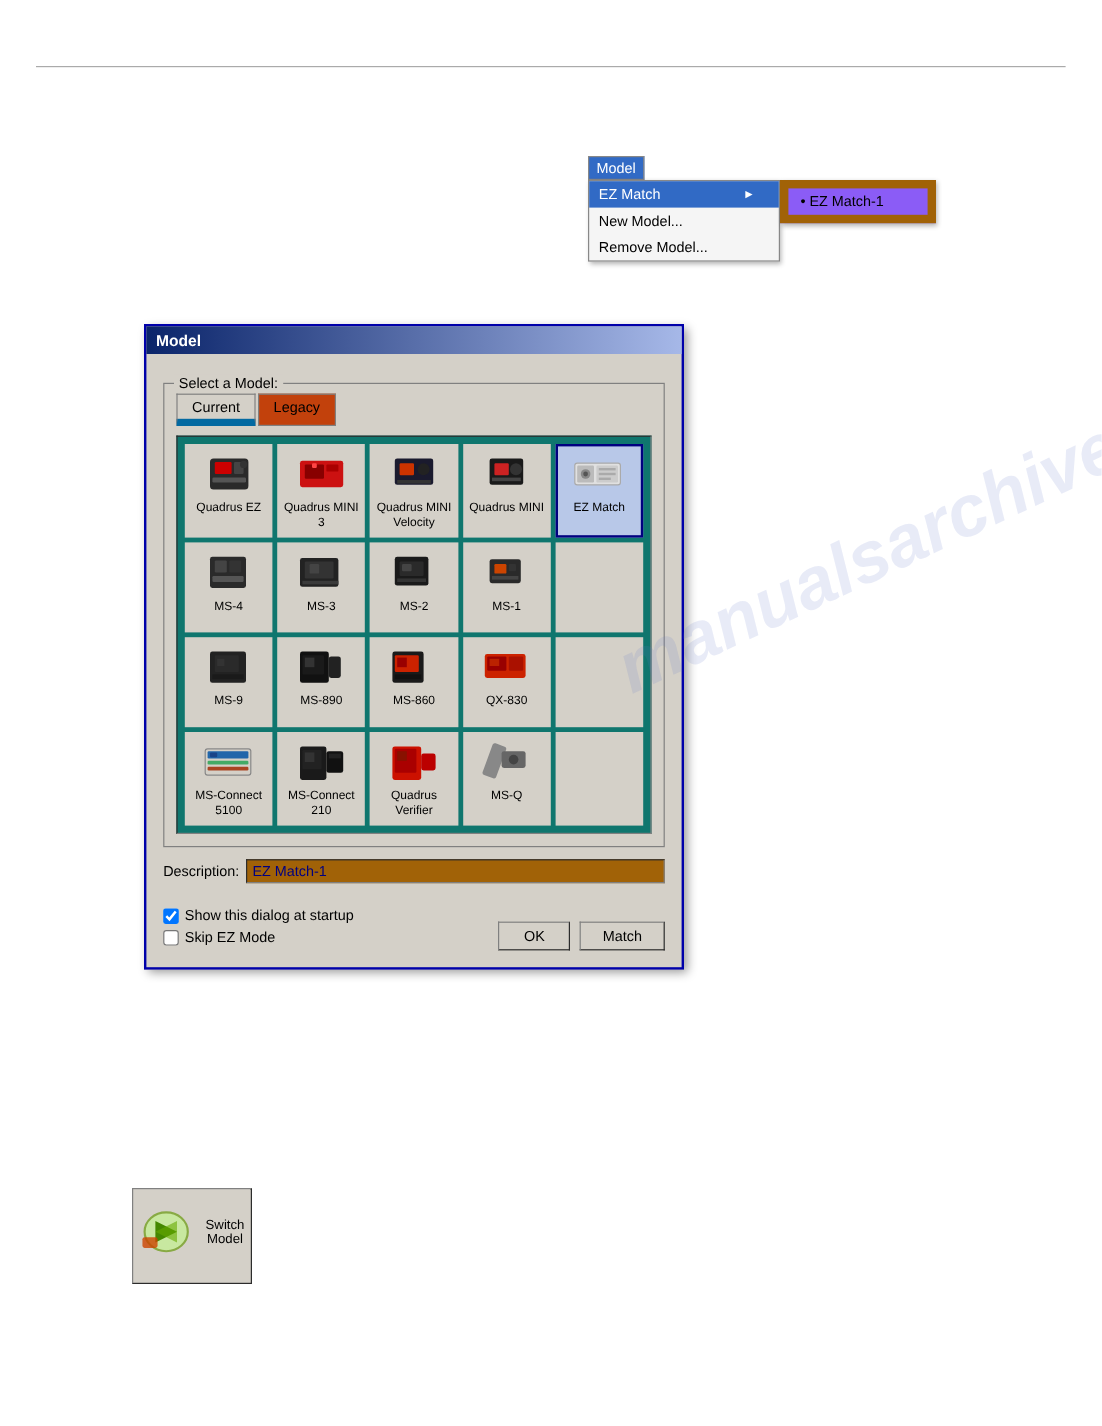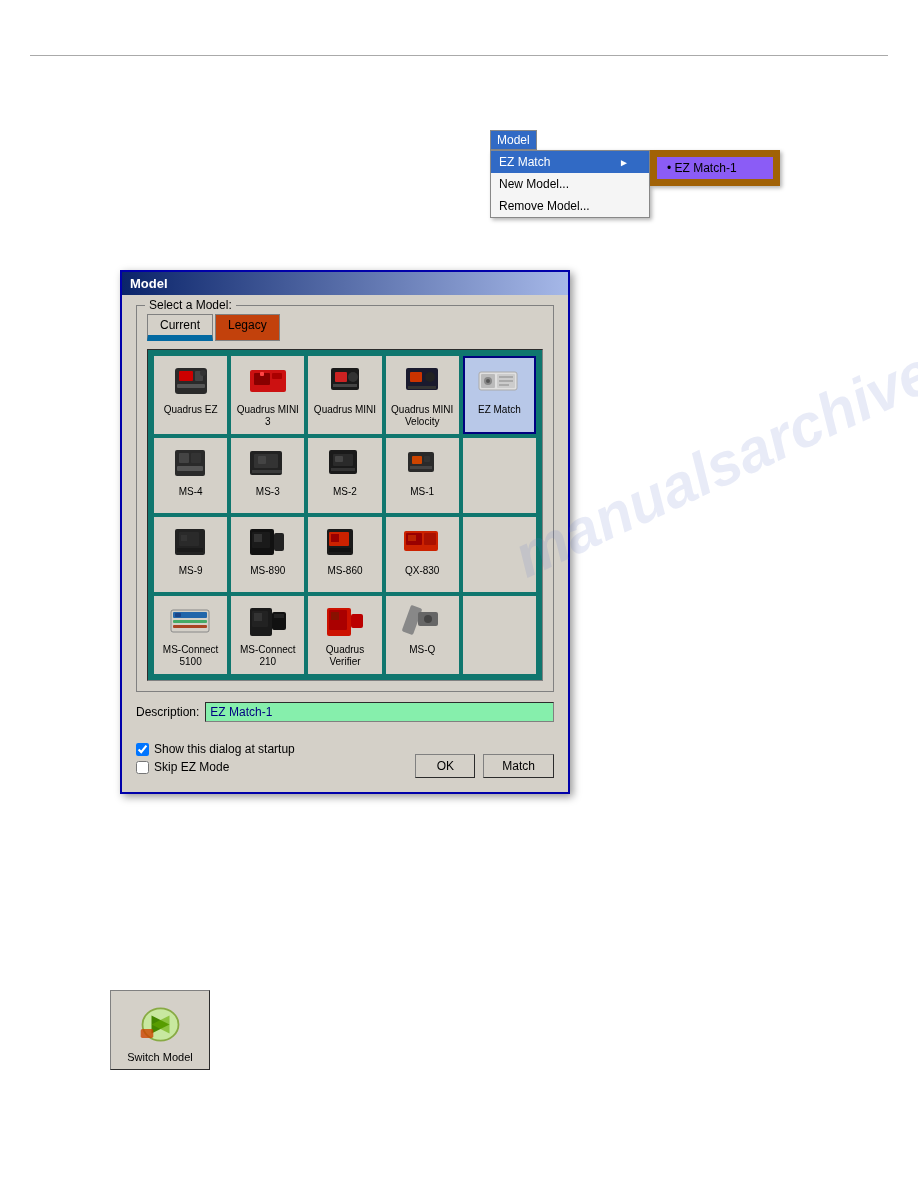--- a/index.html
+++ b/index.html
@@ -120,21 +120,21 @@
       background: linear-gradient(to right, #0a246a, #a6b8e8);
       color: white;
       padding: 4px 8px;
       font-weight: bold;
       font-size: 13px;
       display: flex;
       align-items: center;
     }
 
     .dialog-body {
-      padding: 10px 14px 14px 14px;
+      padding: 24px 14px 14px 14px;
     }
 
     .group-box {
       border: 1px solid #808080;
       padding: 8px 10px 10px 10px;
       margin-bottom: 10px;
       position: relative;
       background: #d4d0c8;
     }
 
@@ -221,21 +221,21 @@
     }
 
     .description-label {
       font-size: 12px;
       margin-right: 6px;
       white-space: nowrap;
     }
 
     .description-input {
       border: 1px inset #808080;
-      background: #86efac;
+      background: #a16207;
       padding: 2px 4px;
       font-size: 12px;
       flex: 1;
       color: #000080;
     }
 
     .checkbox-row {
       display: flex;
       align-items: center;
       margin-bottom: 4px;
@@ -266,21 +266,21 @@
     
     .switch-model-btn {
       position: absolute;
       top: 990px;
       left: 110px;
       width: 100px;
       height: 80px;
       background: #d4d0c8;
       border: 1px outset #808080;
       display: flex;
-      flex-direction: column;
+      flex-direction: row;
       align-items: center;
       justify-content: flex-end;
       padding-bottom: 6px;
       cursor: pointer;
     }
 
     .switch-icon {
       width: 60px;
       height: 50px;
       display: flex;
@@ -356,39 +356,39 @@
               <rect x="26" y="9" width="10" height="6" rx="1" fill="#aa0000"></rect>
               <rect x="14" y="8" width="4" height="4" rx="1" fill="#ff4444"></rect>
             </svg>
           </div>
           <div class="model-label">Quadrus MINI 3</div>
         </div>
 
         <div class="model-item">
           <div class="model-icon">
             <svg viewBox="0 0 44 36">
+              <rect x="6" y="4" width="32" height="22" rx="2" fill="#1a1a2e"></rect>
+              <rect x="10" y="8" width="12" height="10" rx="1" fill="#cc3300"></rect>
+              <circle cx="30" cy="13" r="5" fill="#222"></circle>
+              <rect x="8" y="22" width="28" height="3" fill="#333"></rect>
+            </svg>
+          </div>
+          <div class="model-label">Quadrus MINI Velocity</div>
+        </div>
+
+        <div class="model-item">
+          <div class="model-icon">
+            <svg viewBox="0 0 44 36">
               <rect x="8" y="4" width="28" height="22" rx="2" fill="#1a1a1a"></rect>
               <rect x="12" y="8" width="12" height="10" rx="1" fill="#cc2222"></rect>
               <circle cx="30" cy="13" r="5" fill="#333"></circle>
               <rect x="10" y="20" width="24" height="3" fill="#444"></rect>
             </svg>
           </div>
           <div class="model-label">Quadrus MINI</div>
-        </div>
-
-        <div class="model-item">
-          <div class="model-icon">
-            <svg viewBox="0 0 44 36">
-              <rect x="6" y="4" width="32" height="22" rx="2" fill="#1a1a2e"></rect>
-              <rect x="10" y="8" width="12" height="10" rx="1" fill="#cc3300"></rect>
-              <circle cx="30" cy="13" r="5" fill="#222"></circle>
-              <rect x="8" y="22" width="28" height="3" fill="#333"></rect>
-            </svg>
-          </div>
-          <div class="model-label">Quadrus MINI Velocity</div>
         </div>
 
         <div class="model-item selected">
           <div class="model-icon">
             <svg viewBox="0 0 44 36">
               <rect x="2" y="8" width="38" height="18" rx="2" fill="#e0e0e0" stroke="#aaa" stroke-width="1"></rect>
               <rect x="4" y="10" width="14" height="14" rx="1" fill="#bbb"></rect>
               <rect x="20" y="10" width="18" height="14" rx="1" fill="#ccc"></rect>
               <circle cx="11" cy="17" r="4" fill="#888"></circle>
               <circle cx="11" cy="17" r="2" fill="#555"></circle>

